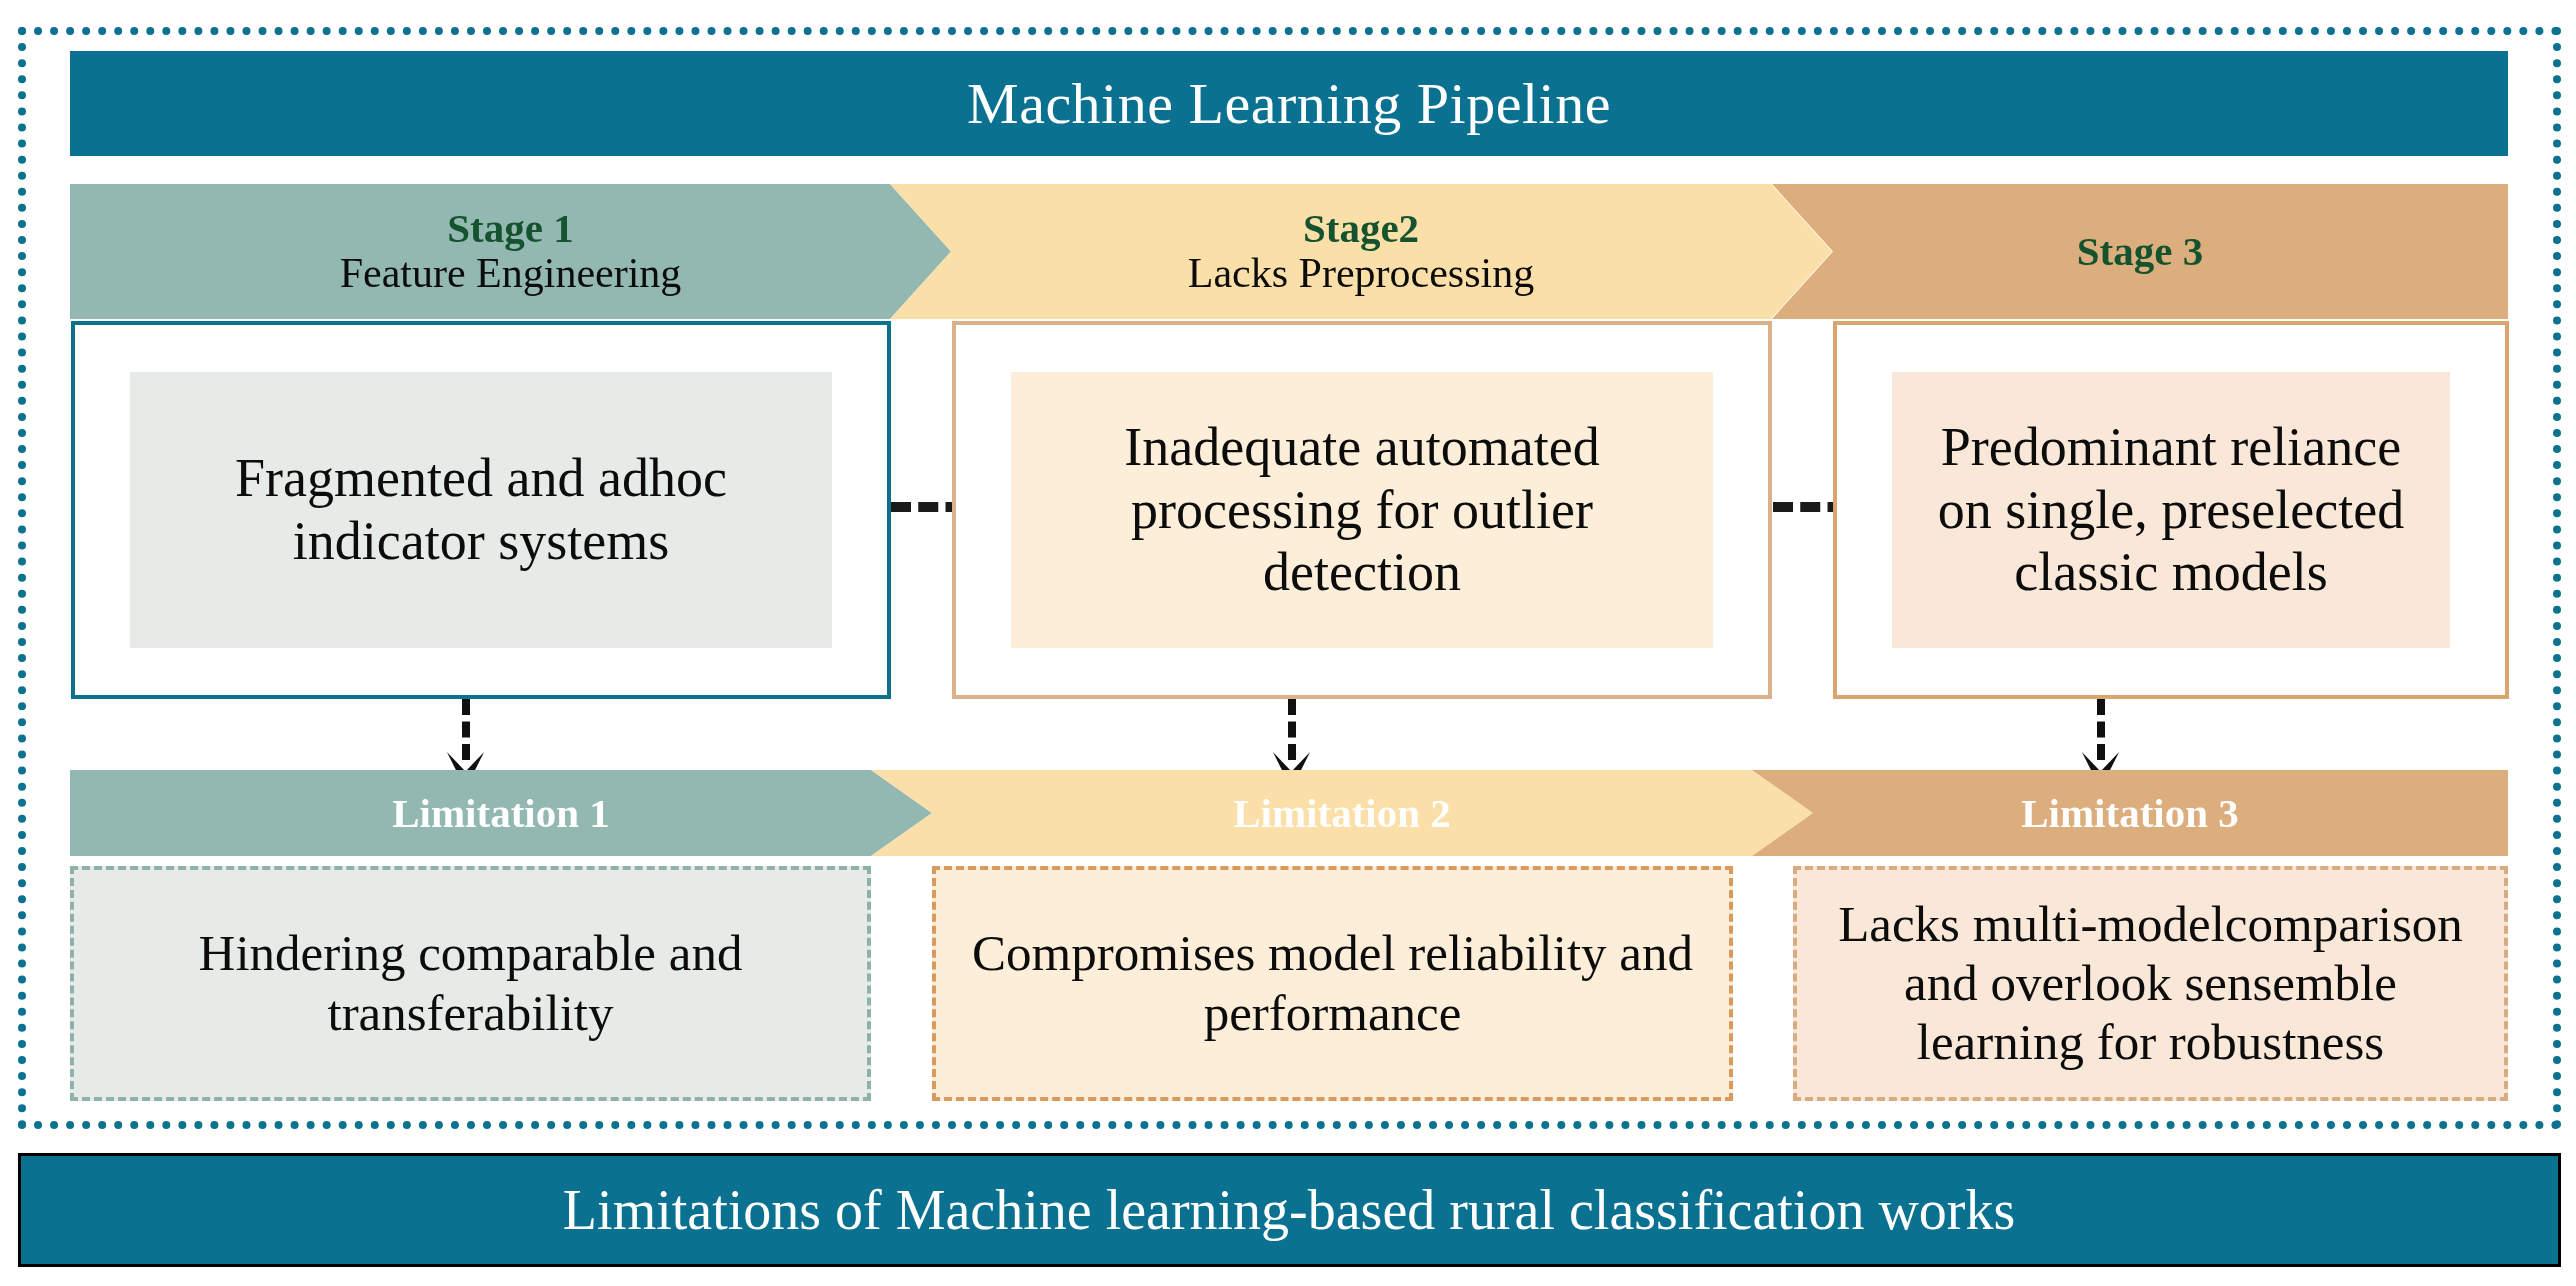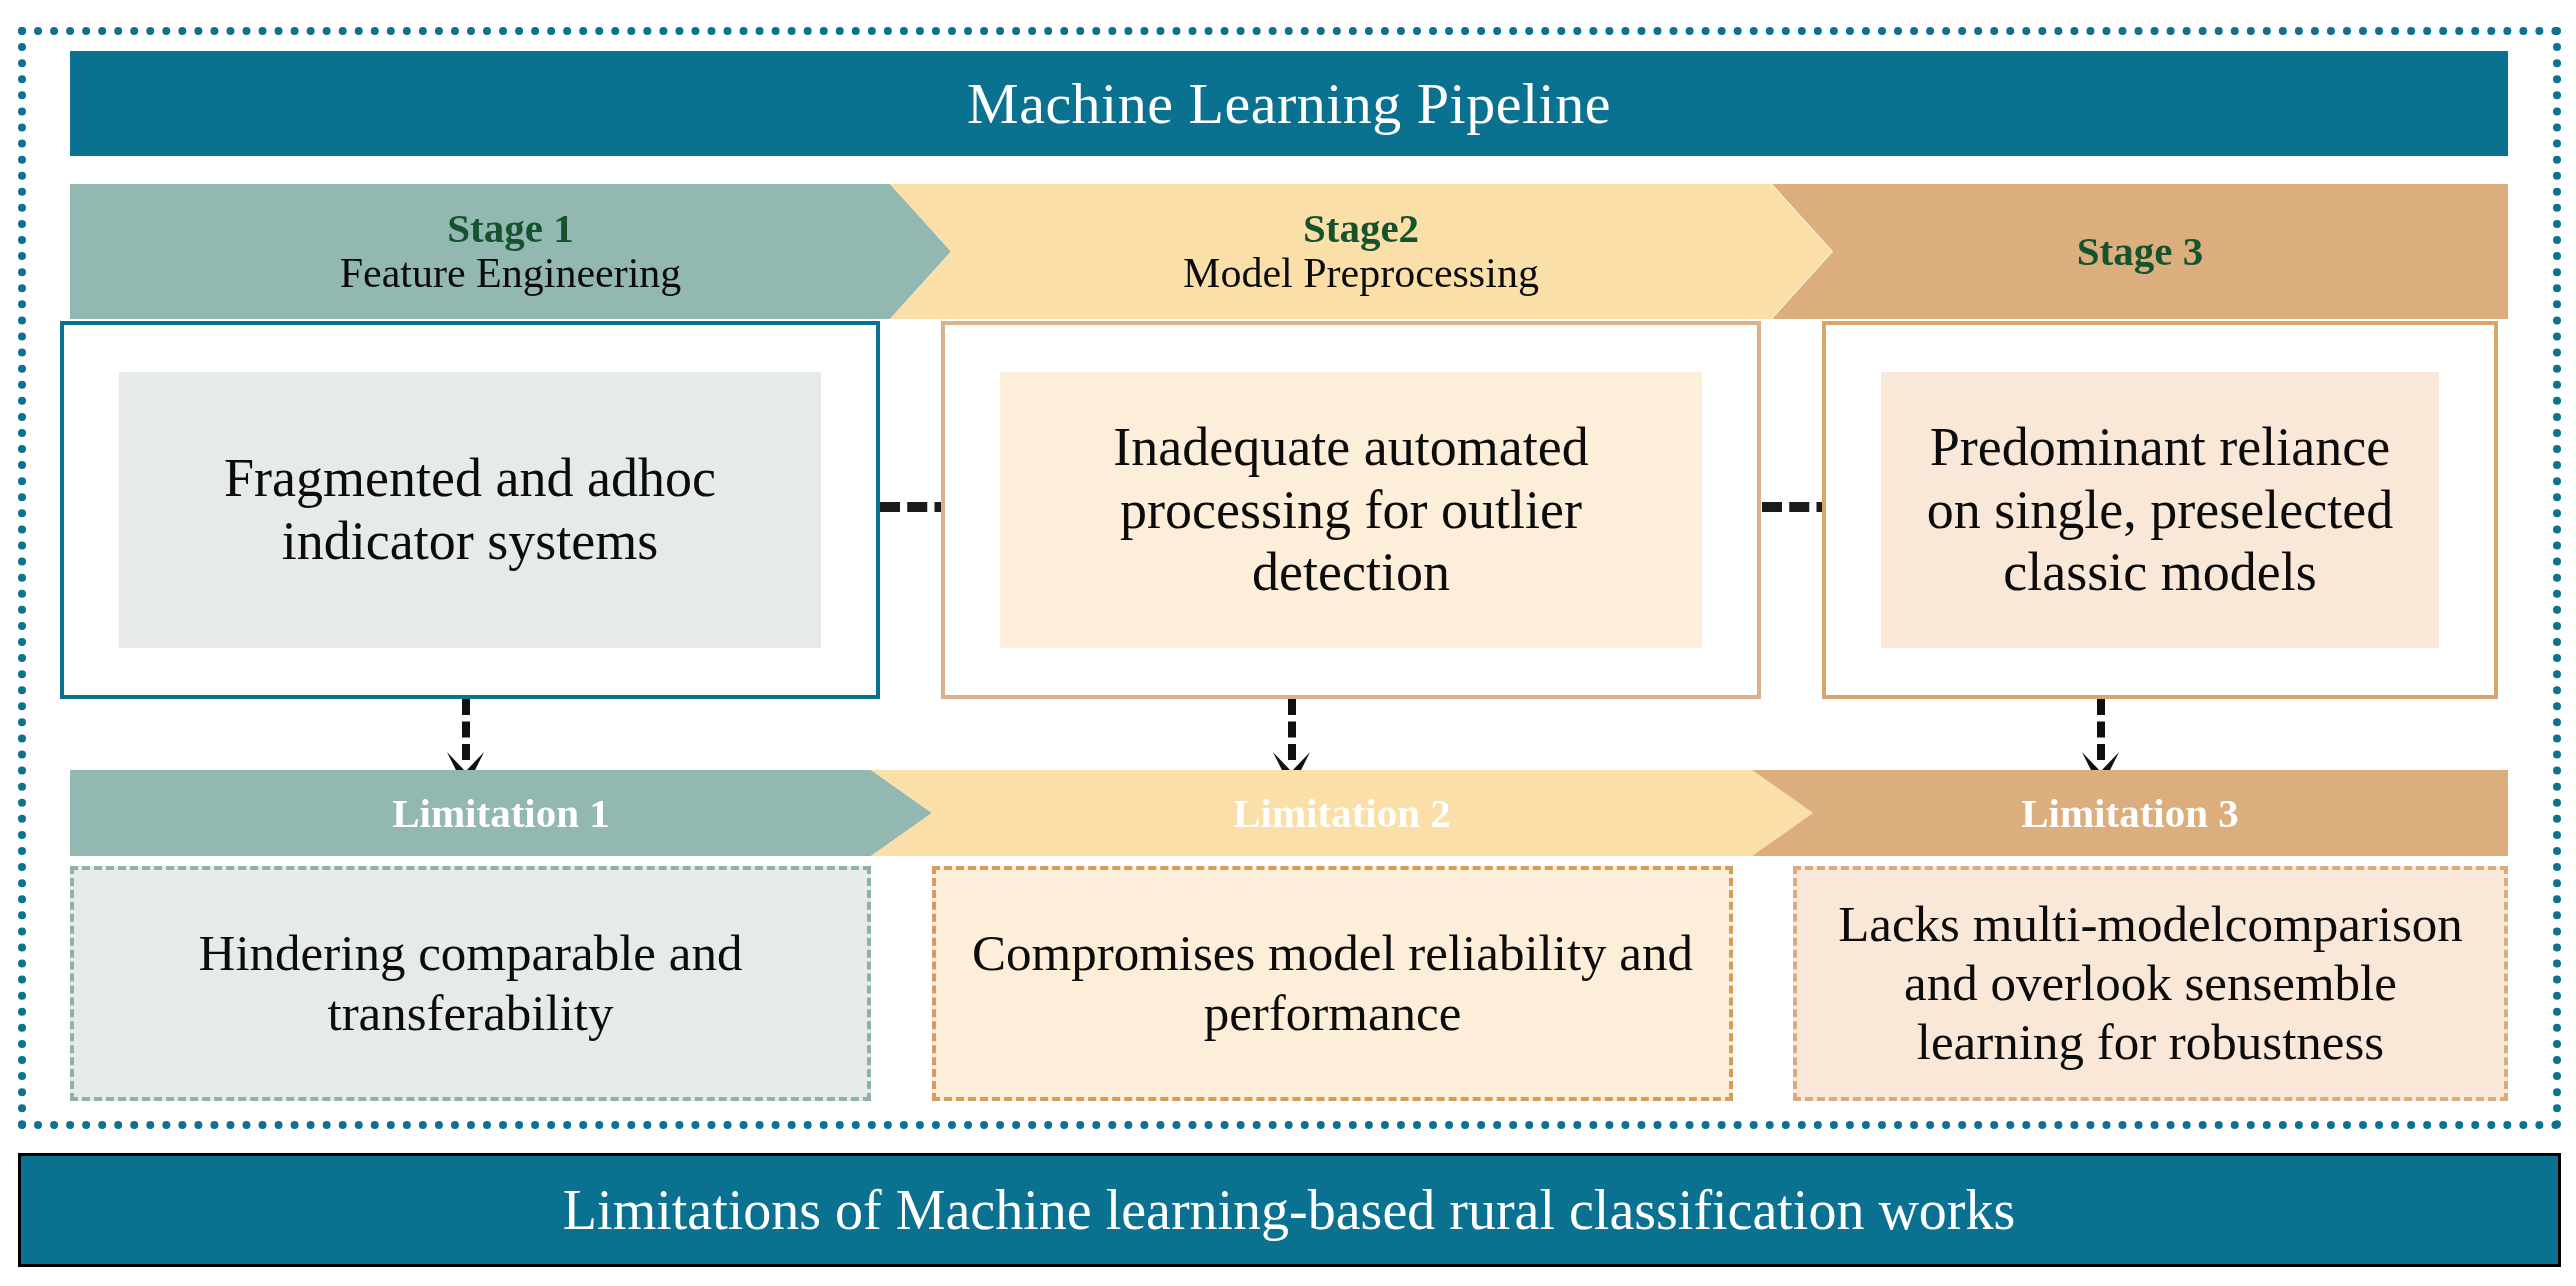--- a/index.html
+++ b/index.html
@@ -53,21 +53,21 @@
   .stage-name {
     font-size: 41px; font-weight: bold; color: #14532d;
   }
   .stage-sub {
     font-size: 42px; color: #0c0c0c; margin-top: 2px;
   }
 
   
   .card-row {
     position: absolute;
-    left: 60px; top: 321px;
+    left: 71px; top: 321px;
     width: 2438px; height: 376px;
   }
   .card {
     position: absolute; top: 0; height: 378px;
     background: #ffffff;
     display: flex; align-items: center; justify-content: center;
   }
   .card-inner {
     width: calc(100% - 110px);
     height: 276px;
@@ -153,21 +153,21 @@
 
   <div class="stage-row">
 
     <div class="chevron chev-first" style="left:0px; width:881px; background:#93b8b2;">
       <span class="stage-name">Stage 1</span>
       <span class="stage-sub">Feature Engineering</span>
     </div>
 
     <div class="chevron chev-mid" style="left:820px; width:942px; background:#fbdfa9;">
       <span class="stage-name">Stage2</span>
-      <span class="stage-sub">Model Preprocessing</span>
+      <span class="stage-sub">Lacks Preprocessing</span>
     </div>
 
     <div class="chevron chev-last" style="left:1702px; width:736px; background:#dcad7d;">
       <span class="stage-name">Stage 3</span>
     </div>
   </div>
 
   <div class="card-row">
 
     <div class="card" style="left:0px; width:820px; border:4.9px solid #0b7190;">

